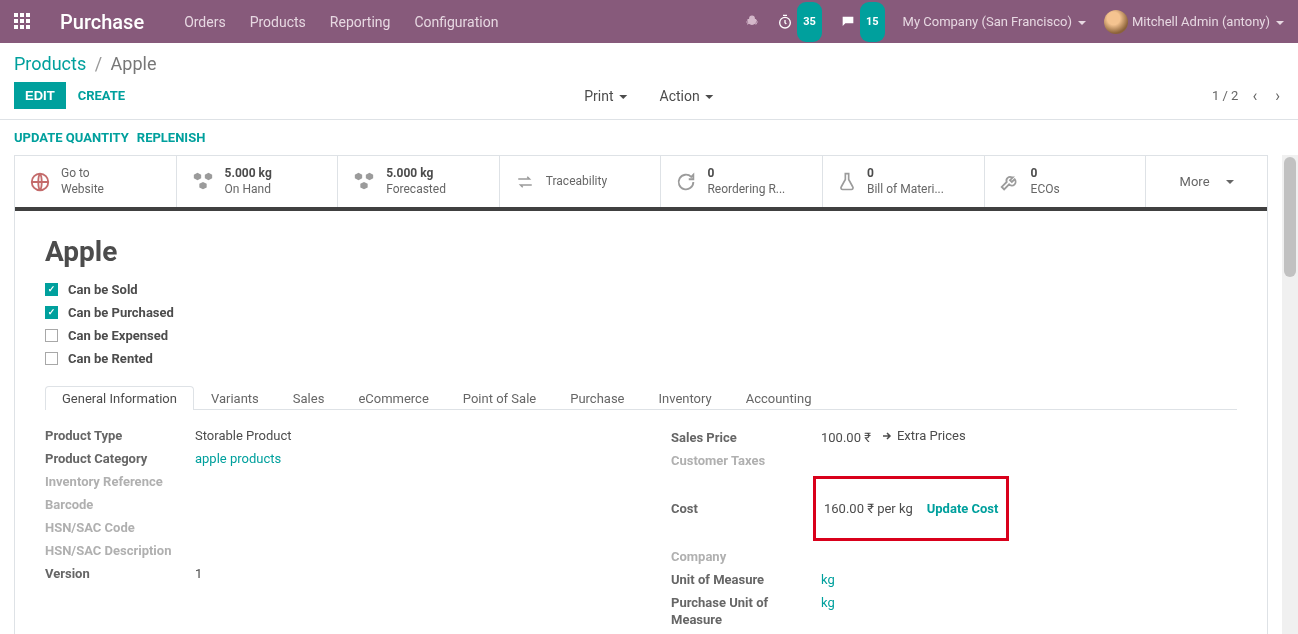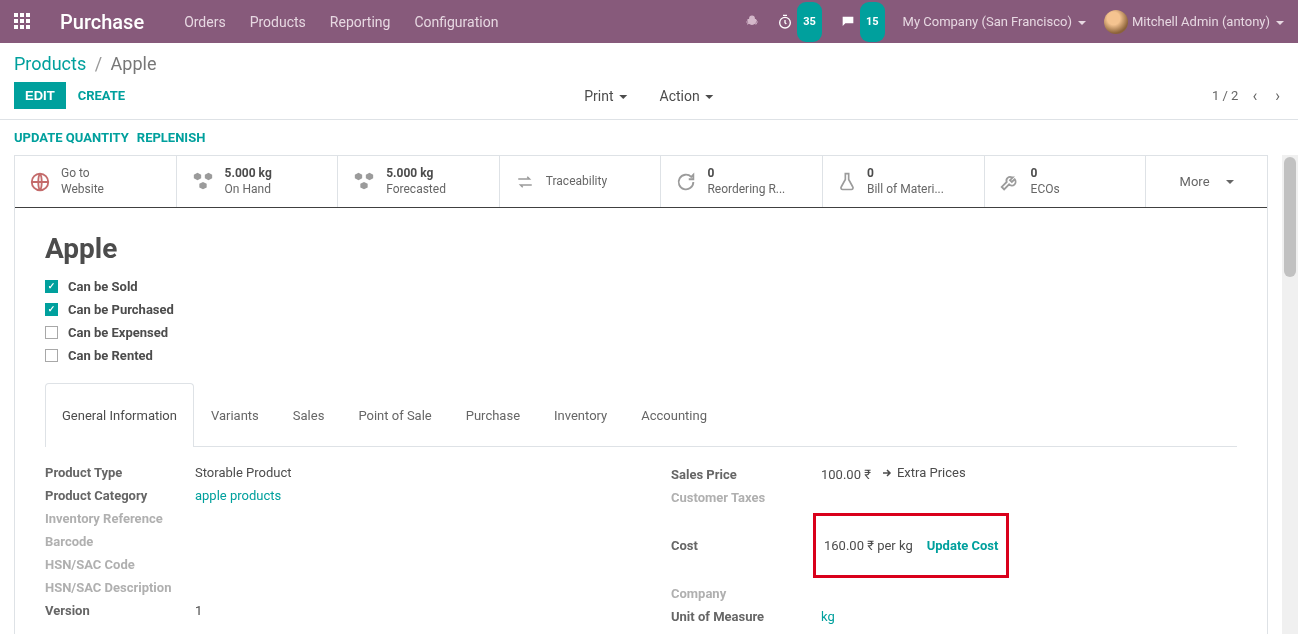--- a/index.html
+++ b/index.html
@@ -39,41 +39,41 @@
     .sub-actions { padding: 10px 14px; display: flex; gap: 8px; }
     .sub-actions a { color: #00a09d; font-weight: bold; font-size: 13px; cursor: pointer; text-decoration: none; }
     
     
     .form-wrap { padding: 0 14px 14px; position: relative; }
     .scroll-stub { position: absolute; right: 0; top: 0; bottom: 0; width: 16px; background: #f0f0f0; }
     .scroll-thumb { position: absolute; right: 2px; top: 2px; width: 12px; height: 120px; background: #c1c1c1; border-radius: 6px; }
     .sheet { background: #fff; border: 1px solid #dee2e6; margin-right: 16px; }
     
     
-    .statbar { display: flex; border-bottom: 1px solid #404040; }
+    .statbar { display: flex; border-bottom: 4px solid #404040; }
     .statbtn { flex: 1; display: flex; align-items: center; gap: 10px; padding: 10px 14px; border-right: 1px solid #dee2e6; cursor: pointer; min-width: 0; }
     .statbtn:last-child { border-right: none; }
     .statbtn .ic { color: #9b9b9b; flex-shrink: 0; }
     .stat-text { display: flex; flex-direction: column; font-size: 12px; color: #666; line-height: 1.3; min-width: 0; overflow: hidden; }
     .stat-text .val { font-weight: bold; color: #4c4c4c; white-space: nowrap; }
     .stat-text .lab { white-space: nowrap; overflow: hidden; text-overflow: ellipsis; }
     .more-btn { flex: 0.7; justify-content: center; color: #666; }
     
     
     .body { padding: 24px 30px; }
     .title { font-size: 28px; color: #4c4c4c; margin-bottom: 14px; }
     .checks { display: flex; flex-direction: column; gap: 8px; margin-bottom: 20px; }
     .chk { display: flex; align-items: center; gap: 10px; font-weight: bold; color: #4c4c4c; font-size: 13px; }
     .chk .box { width: 13px; height: 13px; border: 1px solid #a8a8a8; display: inline-flex; align-items: center; justify-content: center; }
     .chk .box.on { background: #00a09d; border-color: #00a09d; }
     .chk .box.on::after { content: "✓"; color: #fff; font-size: 9px; line-height: 1; }
     
     
     .tabs { display: flex; border-bottom: 1px solid #dee2e6; margin-bottom: 18px; }
-    .tab { padding: 24px 16px; border: 1px solid transparent; border-bottom: none; color: #666; cursor: pointer; font-size: 13px; margin-bottom: -1px; }
+    .tab { padding: 4px 16px; border: 1px solid transparent; border-bottom: none; color: #666; cursor: pointer; font-size: 13px; margin-bottom: -1px; }
     .tab.active { border-color: #dee2e6; background: #fff; color: #4c4c4c; border-radius: 4px 4px 0 0; }
     
     
     .grid { display: flex; gap: 60px; }
     .col { flex: 1; }
     .field { display: flex; margin-bottom: 8px; align-items: baseline; }
     .field .lbl { width: 150px; font-weight: bold; color: #666; font-size: 13px; flex-shrink: 0; }
     .field .lbl.muted { color: #b0b0b0; }
     .field .val { color: #4c4c4c; }
     .field .val.link { color: #00a09d; cursor: pointer; }
@@ -261,20 +261,21 @@
         <label class="chk">
             <span class="box"></span>
             <span>Can be Rented</span>
           </label>
       </div>
 
       <div class="tabs">
         <div class="tab active">General Information</div>
         <div class="tab">Variants</div>
         <div class="tab">Sales</div>
+        <div class="tab">eCommerce</div>
         <div class="tab">Point of Sale</div>
         <div class="tab">Purchase</div>
         <div class="tab">Inventory</div>
         <div class="tab">Accounting</div>
       </div>
 
       <div class="grid">
         <div class="col">
           <div class="field">
               <span class="lbl">Product Type</span>

